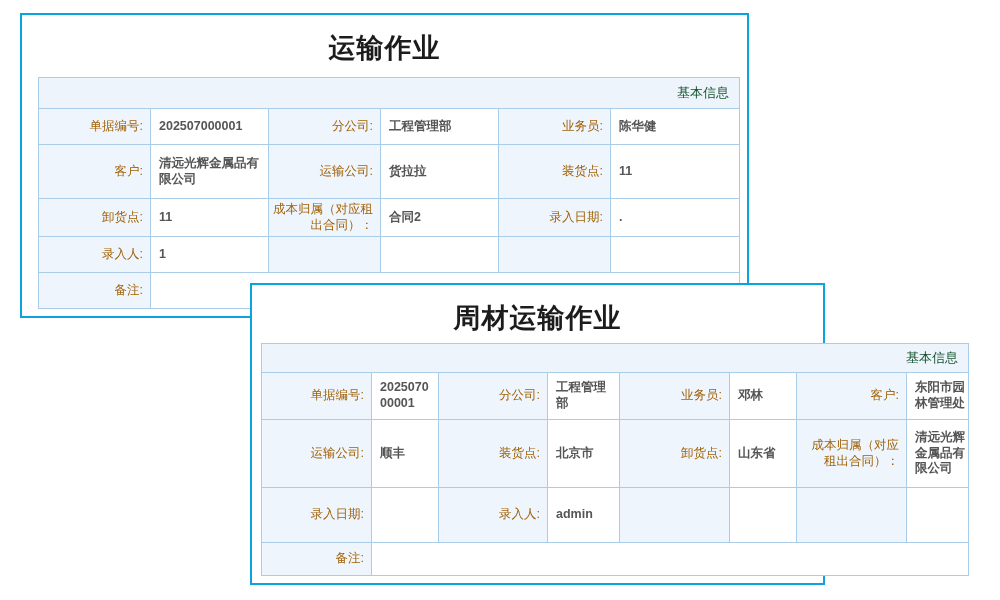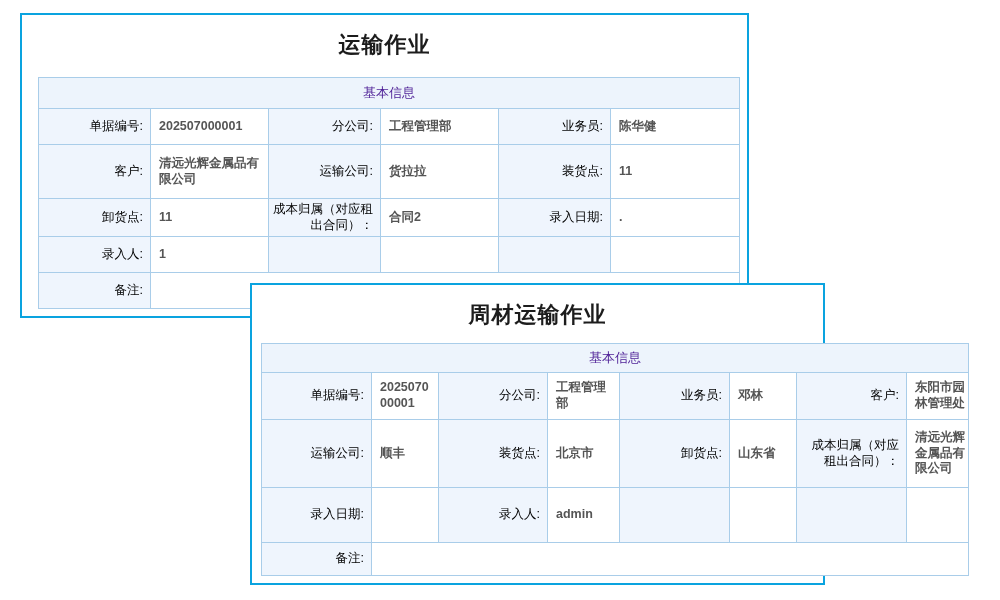--- a/index.html
+++ b/index.html
@@ -6,40 +6,40 @@
   body{
     width:1000px;height:600px;background:#ffffff;position:relative;overflow:hidden;
     font-family:"Liberation Sans","DejaVu Sans",sans-serif;
   }
   .panel{
     position:absolute;background:#ffffff;border:2px solid #0aa3df;box-sizing:border-box;
   }
   #back-panel{left:20px;top:13px;width:729px;height:305px;z-index:1;}
   #front-panel{left:250px;top:283px;width:575px;height:302px;z-index:2;}
   .panel-title{
-    text-align:center;font-weight:bold;font-size:22px;color:#1c1c1c;
+    text-align:center;font-weight:bold;font-size:27px;color:#1c1c1c;
     padding-top:15px;letter-spacing:1px;
   }
   .table-wrap{position:absolute;}
   #back-panel .table-wrap{left:16px;top:62px;width:701px;}
   #front-panel .table-wrap{left:9px;top:58px;width:707px;}
   table.info-table{
     border-collapse:collapse;table-layout:fixed;width:100%;
     font-size:12.5px;line-height:1.25;
   }
   table.info-table td{
     border:1px solid #a9cde9;vertical-align:middle;box-sizing:border-box;
     overflow:hidden;word-break:break-all;
   }
   td.section-header{
-    background:#edf4fc;color:#4c1d95;font-size:13px;text-align:center;
+    background:#edf4fc;color:#14532d;font-size:13px;text-align:right;
     padding:4px 10px;
   }
   td.lbl{
-    background:#eff5fd;color:#000000;text-align:right;
+    background:#eff5fd;color:#a16207;text-align:right;
     padding:3px 7px 3px 3px;
   }
   td.val{
     background:#ffffff;color:#555555;text-align:left;
     padding:3px 3px 3px 8px;
     font-weight:bold;
   }
 </style>
 </head>
 <body>

